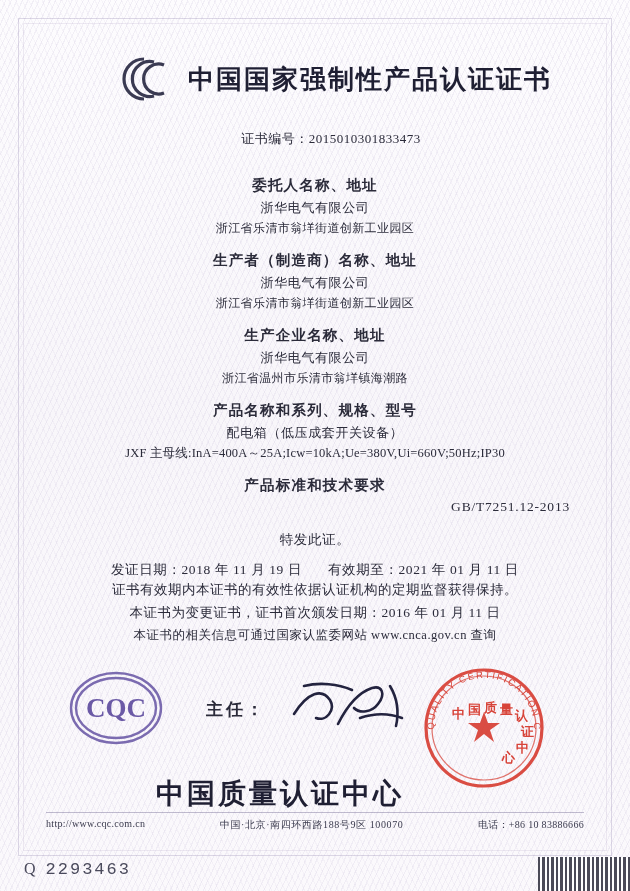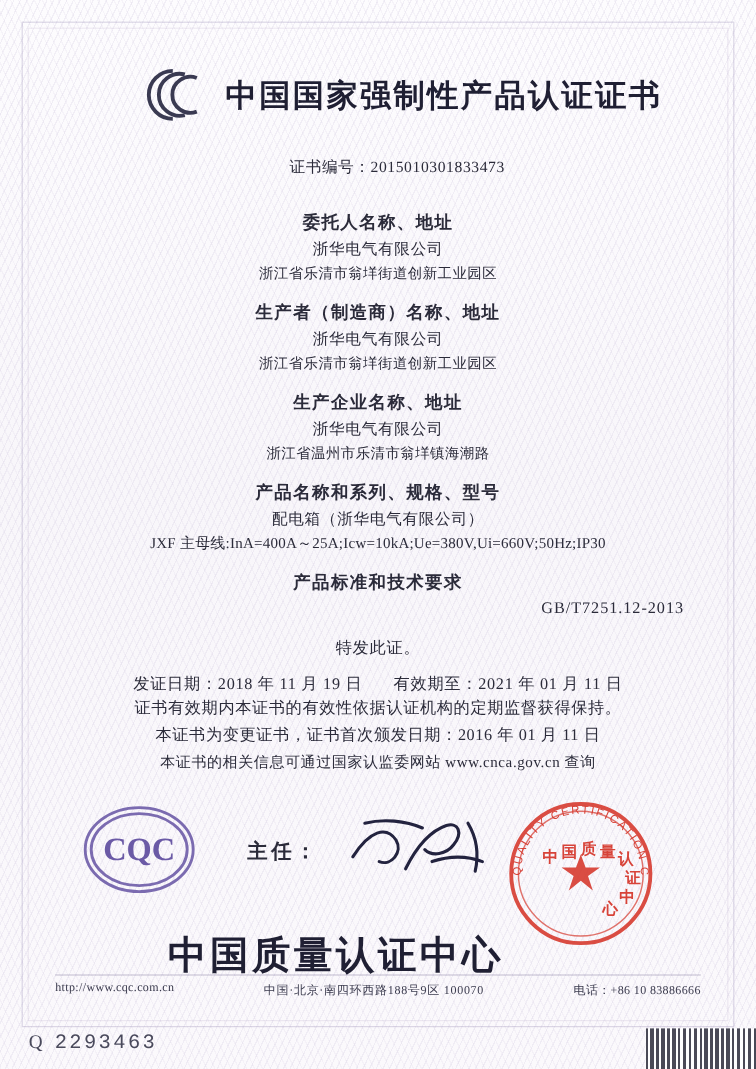--- a/index.html
+++ b/index.html
@@ -154,21 +154,21 @@
     position: absolute;
     left: 418px; top: 2px;
     width: 132px; height: 132px;
   }
 
   .footer-org {
     position: absolute;
     left: 0; top: 775px;
     width: 560px;
     text-align: center;
-    font-size: 32px;
+    font-size: 28px;
     font-weight: bold;
     letter-spacing: 3px;
     color: #1f1f33;
   }
   .footer-rule {
     position: absolute;
     left: 46px; top: 812px;
     width: 538px;
     border-top: 1px solid rgba(120,110,150,0.45);
   }
@@ -232,21 +232,21 @@
 
     <div class="sec-title">生产者（制造商）名称、地址</div>
     <div class="sec-line">浙华电气有限公司</div>
     <div class="sec-line small">浙江省乐清市翁垟街道创新工业园区</div>
 
     <div class="sec-title">生产企业名称、地址</div>
     <div class="sec-line">浙华电气有限公司</div>
     <div class="sec-line small">浙江省温州市乐清市翁垟镇海潮路</div>
 
     <div class="sec-title">产品名称和系列、规格、型号</div>
-    <div class="sec-line">配电箱（浙华电气有限公司）</div>
+    <div class="sec-line">配电箱（低压成套开关设备）</div>
     <div class="sec-line mono">JXF 主母线:InA=400A～25A;Icw=10kA;Ue=380V,Ui=660V;50Hz;IP30</div>
 
     <div class="sec-title">产品标准和技术要求</div>
     <div class="std-code">GB/T7251.12-2013</div>
 
     <div class="statement">
       <div>特发此证。</div>
     </div>
 
     <div class="dates-row">

